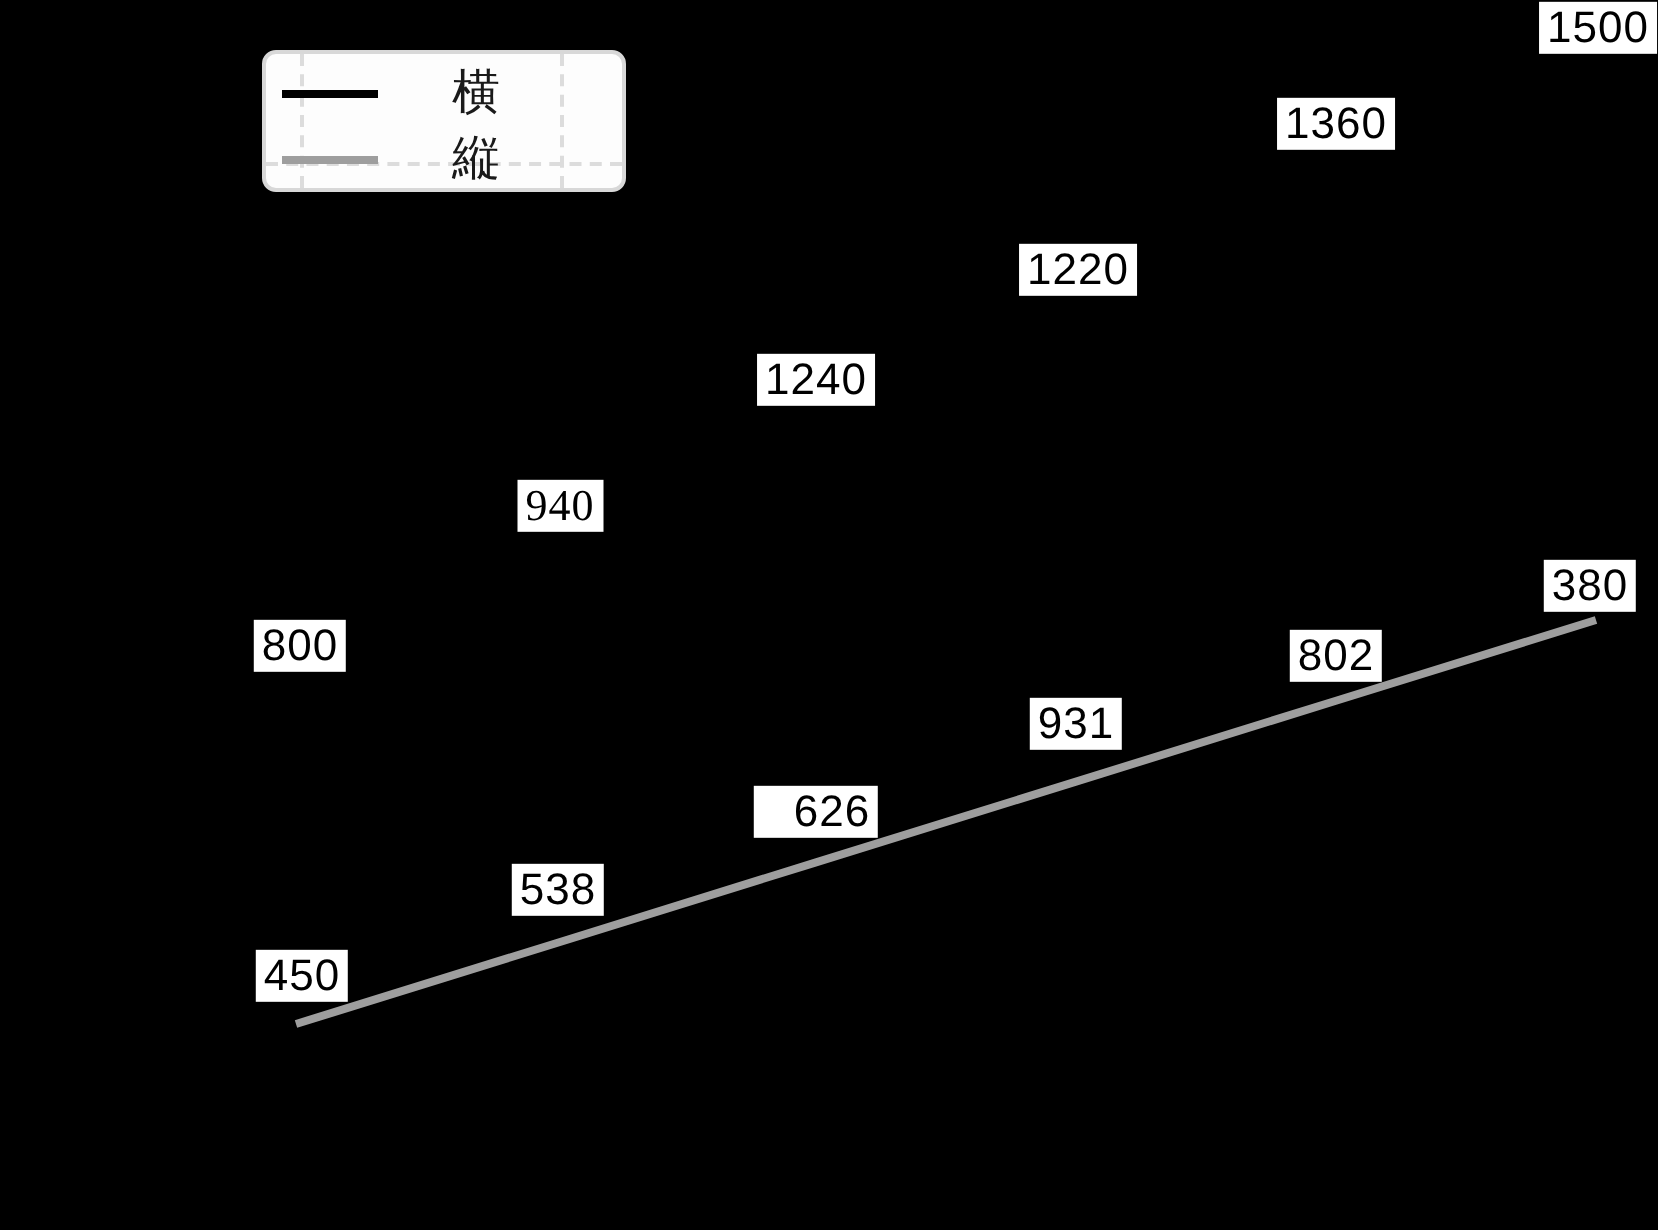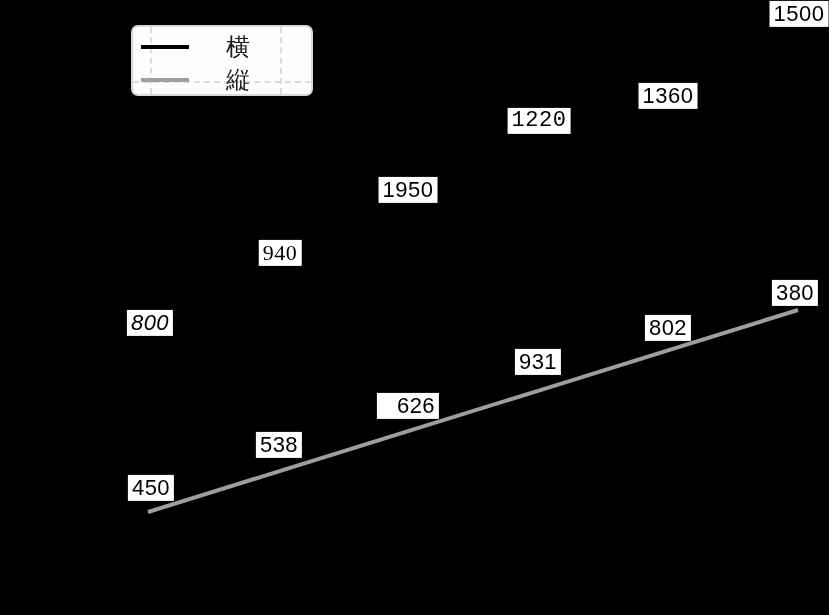--- a/index.html
+++ b/index.html
@@ -43,25 +43,25 @@
 <body>
 
 <div id="stage">
 
   <svg id="plot-lines" viewBox="0 0 829 615" xmlns="http://www.w3.org/2000/svg">
       <polyline points="148,351.315 278,287.041 408,222.767 538,158.493 668,94.219 798,29.944999999999993" fill="none" stroke="#000000" stroke-width="4"></polyline>
       <polyline points="148,512 278,471.5992 408,431.1984 538,390.7976 668,350.3968 798,309.996" fill="none" stroke="#9e9e9e" stroke-width="4"></polyline>
     </svg>
 
   <div id="chip-layer">
-      <div class="chip" style="left: 150px; top: 323px; font-style: italic;">800</div>
+      <div class="chip" style="left: 150px; top: 323px;">800</div>
       <div class="chip" style="left: 280px; top: 253px; font-family: Liberation Serif, serif;">940</div>
-      <div class="chip" style="left: 408px; top: 190px;">1950</div>
-      <div class="chip" style="left: 539px; top: 121px; font-family: Liberation Mono, monospace;">1220</div>
-      <div class="chip" style="left: 668px; top: 62px; margin-top: 34px;">1360</div>
+      <div class="chip" style="left: 408px; top: 190px;">1240</div>
+      <div class="chip" style="left: 539px; top: 135px;">1220</div>
+      <div class="chip" style="left: 668px; top: 62px;">1360</div>
       <div class="chip" style="left: 799px; top: 14px;">1500</div>
       <div class="chip" style="left: 151px; top: 488px; text-align: right;">450</div>
       <div class="chip" style="left: 279px; top: 445px;">538</div>
       <div class="chip" style="left: 408px; top: 406px; padding-left: 20px;">626</div>
       <div class="chip" style="left: 538px; top: 362px;">931</div>
       <div class="chip" style="left: 668px; top: 328px; text-align: center;">802</div>
       <div class="chip" style="left: 795px; top: 293px;">380</div>
     </div>
 
   <div id="legend">

